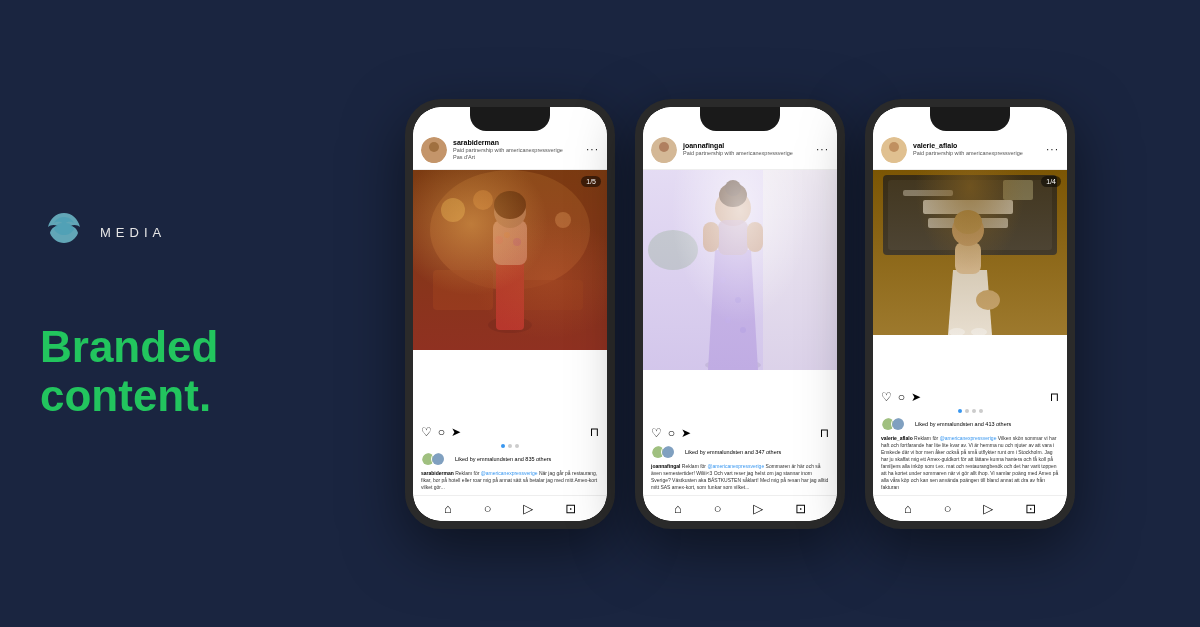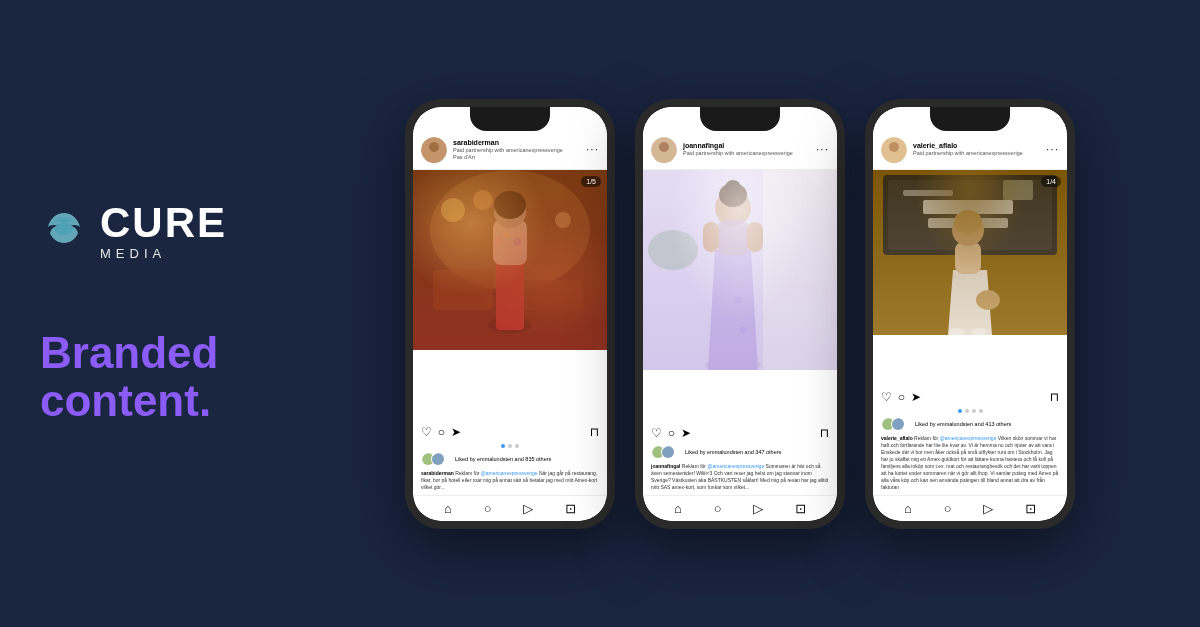--- a/index.html
+++ b/index.html
@@ -51,21 +51,21 @@
     }
 
     .logo-media {
       color: #e5e5e5;
       font-size: 13px;
       letter-spacing: 5px;
       margin-top: 2px;
     }
 
     .tagline {
-      color: #8b5cf6;
+      color: #22c55e;
       font-size: 44px;
       font-weight: 900;
       line-height: 1.1;
       margin-top: 8px;
     }
 
     .phones-area {
       flex: 1;
       display: flex;
       align-items: center;
@@ -315,21 +315,20 @@
 <body>
 
 <div class="left-panel">
   <div class="logo-area">
 
     <svg class="logo-icon" viewBox="0 0 48 48" fill="none" xmlns="http://www.w3.org/2000/svg">
       <path d="M24 6 C16 6, 10 12, 8 20 C10 18, 14 17, 18 19 C14 19, 11 22, 10 26 C12 32, 18 36, 24 36 C30 36, 36 32, 38 26 C37 22, 34 19, 30 19 C34 17, 38 18, 40 20 C38 12, 32 6, 24 6Z" fill="#6ab5c4" opacity="0.9"></path>
       <path d="M24 10 C20 10, 16 12, 14 16 C16 15, 20 14, 22 16 C18 16, 15 19, 14 22 C16 26, 20 28, 24 28 C28 28, 32 26, 34 22 C33 19, 30 16, 26 16 C28 14, 32 15, 34 16 C32 12, 28 10, 24 10Z" fill="#4a9fb5" opacity="0.7"></path>
     </svg>
     <div class="logo-text-area">
-      <span class="logo-cure">CURE</span>
       <span class="logo-media">MEDIA</span>
     </div>
   </div>
   <div class="tagline">
     Branded<br>content.
   </div>
 </div>
 
 <div class="phones-area">
 

